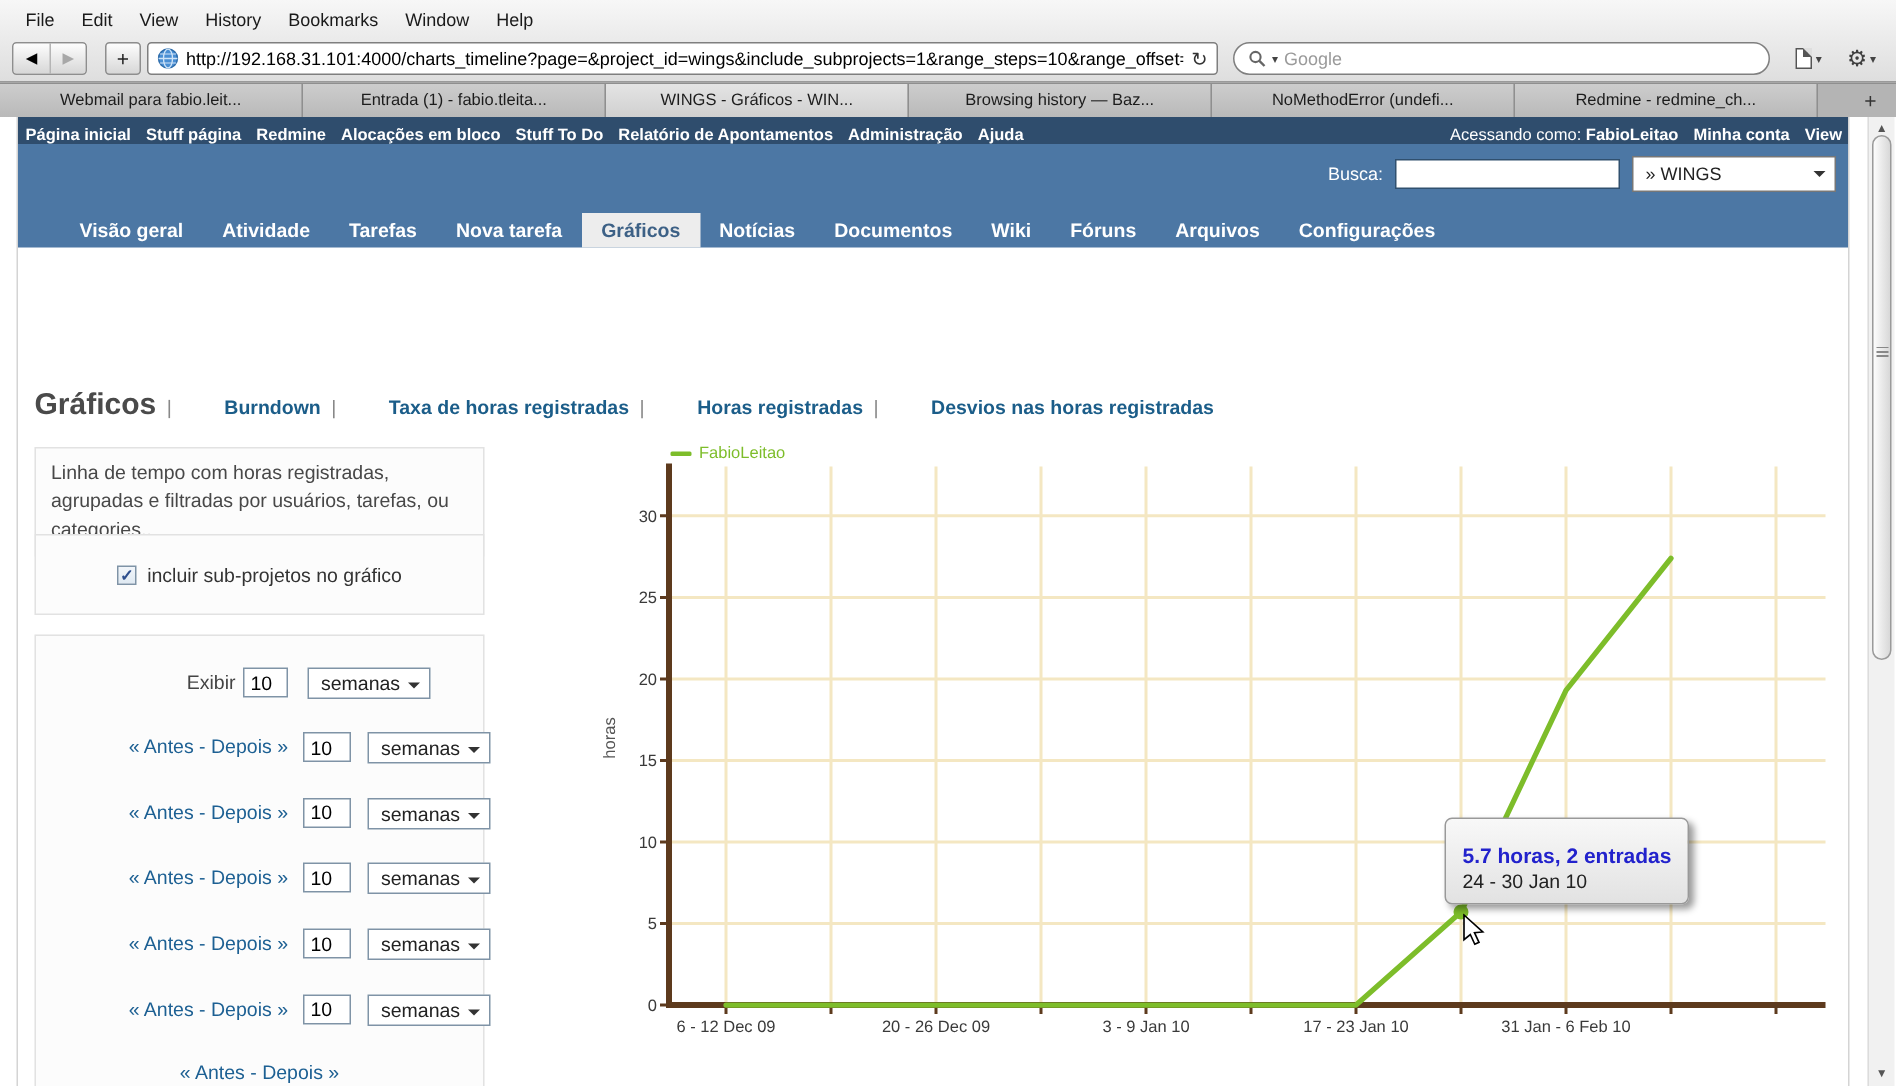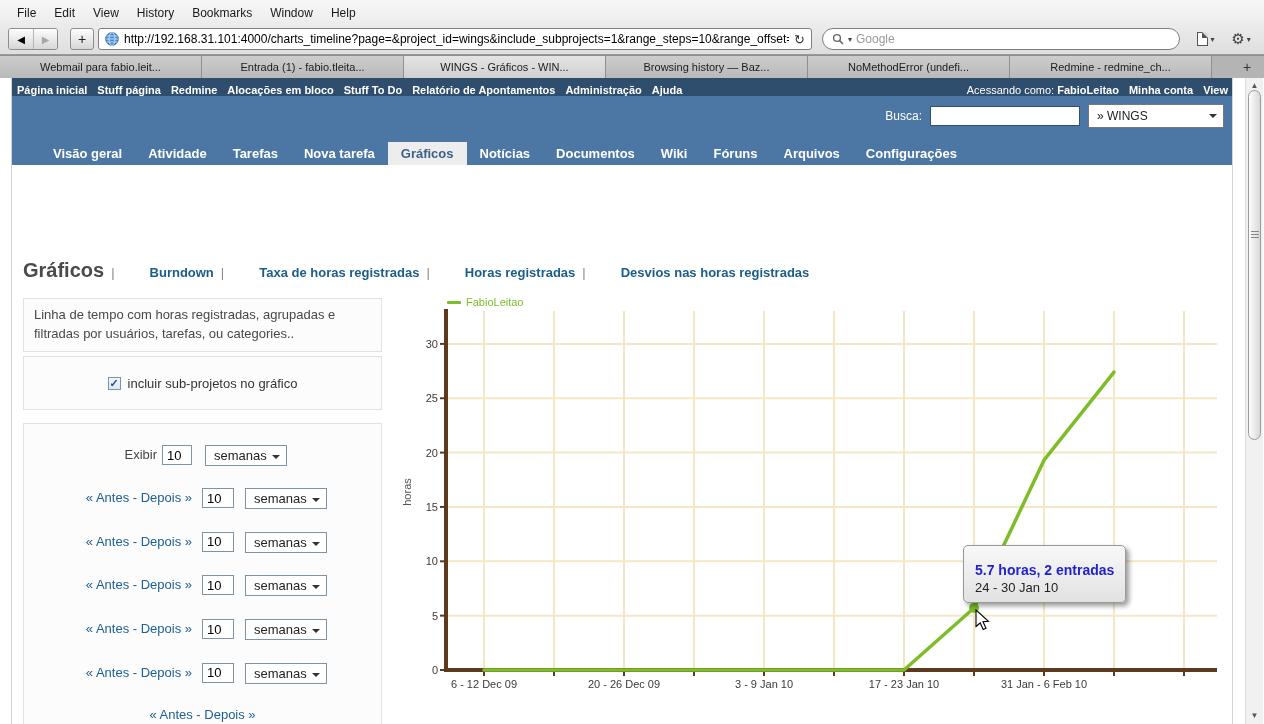--- a/index.html
+++ b/index.html
@@ -59,21 +59,21 @@
   .ptab { padding:0 13px; line-height:23px; font-size:13px; font-weight:bold; color:#fff; white-space:nowrap; }
   .ptab.active { background:#ededed; color:#3d6186; }
 
   
   .content { position:absolute; left:0; right:0; top:165px; bottom:0; background:#fff; overflow:hidden; }
   .page-heading { position:absolute; left:11px; top:16px; display:flex; align-items:baseline; white-space:nowrap; }
   .page-heading .title { font-size:20px; font-weight:bold; color:#4a4a4a; }
   .page-heading .hsep { color:#888; margin:0 7px; font-size:13px; }
   .page-heading a { font-size:13px; font-weight:bold; color:#1b5d89; text-decoration:none;margin-left:28px; }
 
-  .sbox { position:absolute; left:11px; width:359px; border:1px solid #e2e2e2; background:#fcfcfc; }
+  .sbox { position:absolute; left:11px; width:300px; border:1px solid #e2e2e2; background:#fcfcfc; }
   .desc-box { top:55px; padding:7px 10px; font-size:13px; color:#484848; line-height:1.45; }
   .check-box { top:113px; height:54px; display:flex; align-items:center; justify-content:center; gap:7px; font-size:13px; color:#333; }
   .cb { width:13px; height:13px; border:1px solid #7f93a6; background:linear-gradient(#f2f6fa,#dfe9f2); display:flex; align-items:center; justify-content:center; font-size:11px; font-weight:bold; color:#2d4f8e; }
   .form-box { top:180px; height:318px; }
   .frow { position:absolute; height:24px; font-size:13px; }
   .frow .lab { position:absolute; top:3px; text-align:right; color:#444; }
   .frow .lnk { color:#1d6093; }
   .frow input { position:absolute; top:1px; height:20px; border:1px solid #7f93a6; font-size:13px; padding:0 4px; font-family:"Liberation Sans",sans-serif; }
   .frow .fakesel { position:absolute; top:1px; height:21px; border-color:#7f93a6; font-size:13px; }
   .pager { position:absolute; top:283px; width:100%; text-align:center; font-size:13px; color:#1d6093; }

